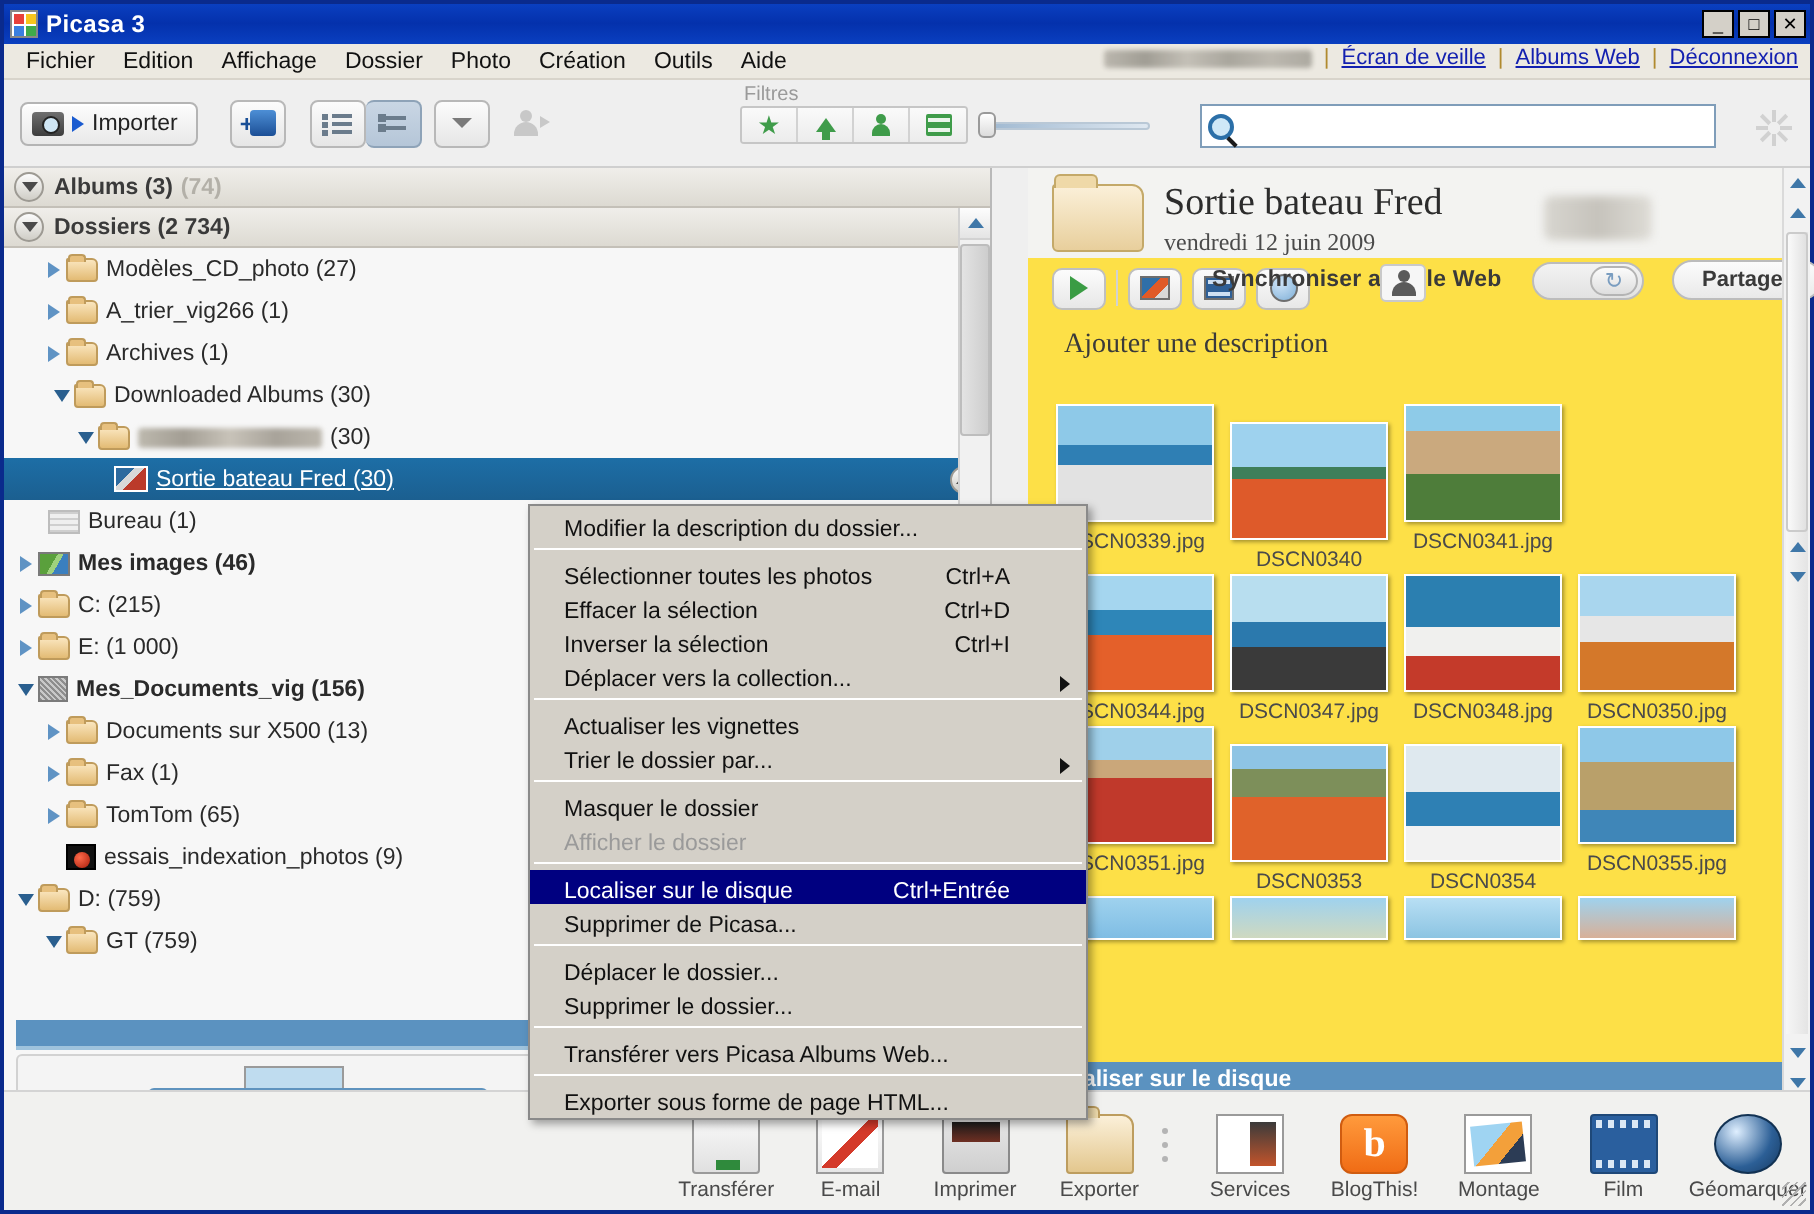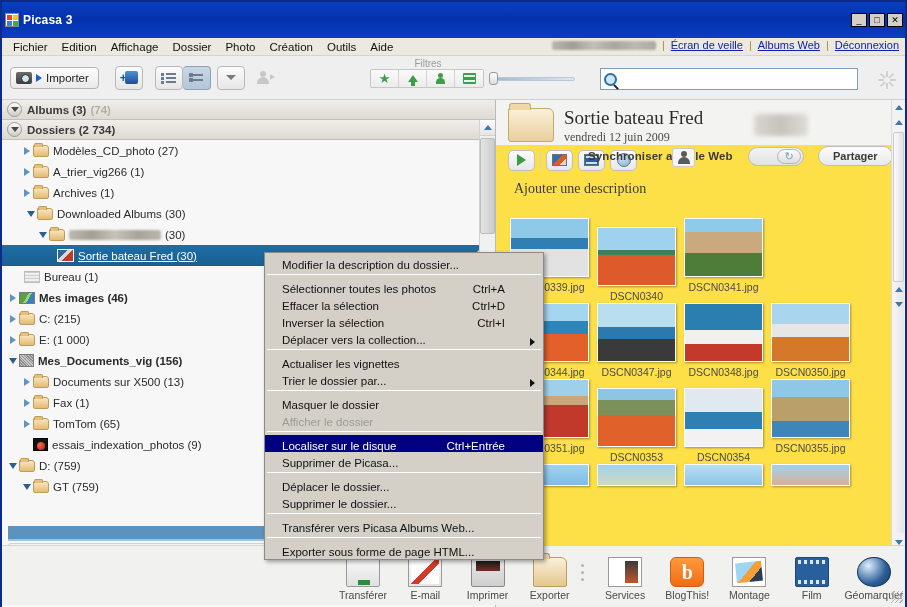--- a/index.html
+++ b/index.html
@@ -8,21 +8,21 @@
     width:907px; height:607px; overflow:hidden;
     font-family:"Liberation Sans", sans-serif;
     font-size:11px; color:#000;
     background:#ece9d8;
   }
   #app { position:relative; width:907px; height:607px;
          border:2px solid #0a2a8c; background:#efefef; }
 
   
   .titlebar {
-    height:36px; background:linear-gradient(to bottom,#0a3fc0 0%,#0431ac 48%,#0a3fc0 100%);
+    height:20px; background:linear-gradient(to bottom,#0a3fc0 0%,#0431ac 48%,#0a3fc0 100%);
     display:flex; align-items:center; padding:0 2px 0 3px; color:#fff;
   }
   .tb-icon { width:14px; height:14px; margin-right:4px; position:relative;
              background:#fff; border:1px solid #888; flex:none; overflow:hidden; }
   .tb-icon i { position:absolute; display:block; }
   .tb-icon .q1 { left:1px; top:1px; width:5px; height:5px; background:#e8413b; }
   .tb-icon .q2 { left:7px; top:1px; width:5px; height:5px; background:#f7c51d; }
   .tb-icon .q3 { left:1px; top:7px; width:5px; height:5px; background:#3b7fe0; }
   .tb-icon .q4 { left:7px; top:7px; width:5px; height:5px; background:#3faa4a; }
   .tb-title { font-weight:bold; font-size:12px; letter-spacing:.2px; }
@@ -72,21 +72,21 @@
      border-top:5px solid #7a7a7a; }
   .person-ico { width:16px; height:13px; position:relative; opacity:.45; }
   .person-ico .hd { position:absolute; left:3px; top:0; width:6px;height:6px;border-radius:50%;
      background:#9a9a9a; }
   .person-ico .bd { position:absolute; left:0px; top:6px; width:12px;height:7px;border-radius:6px 6px 0 0;
      background:#9a9a9a; }
   .person-ico .ar { position:absolute; right:-2px; top:3px; width:0;height:0;
      border-left:5px solid #9a9a9a;border-top:3px solid transparent;border-bottom:3px solid transparent; }
 
   .filters-wrap { position:absolute; left:368px; top:2px; }
-  .filters-label { font-size:10px; color:#9a9a9a; margin-left:2px;text-align:center; }
+  .filters-label { font-size:10px; color:#9a9a9a; margin-left:2px; }
   .filters-row { display:flex; border:1px solid #c6c6c6; border-radius:2px; overflow:hidden;
      background:#f4f4f4; height:19px; }
   .fbtn { width:28px; display:flex; align-items:center; justify-content:center;
      border-right:1px solid #d2d2d2; background:linear-gradient(#fafafa,#ececec); }
   .fbtn:last-child { border-right:none; }
   .star { color:#3f9c4a; font-size:13px; line-height:1; }
   .uparrow { width:0;height:0;border-left:5px solid transparent;border-right:5px solid transparent;
      border-bottom:7px solid #3f9c4a; position:relative; }
   .uparrow:after { content:""; position:absolute; left:-2px; top:7px; width:4px;height:4px;background:#3f9c4a; }
   .perso { width:9px;height:11px; position:relative; }
@@ -107,21 +107,21 @@
      font-family:"Liberation Sans",sans-serif; }
   .mag { width:13px;height:13px;border:2px solid #2b6fa8;border-radius:50%;position:relative;
      background:#cfe8f7; margin-right:3px; flex:none;}
   .mag:after{content:"";position:absolute;right:-4px;bottom:-4px;width:6px;height:2px;background:#1b1b1b;
      transform:rotate(45deg);}
   .spinner { position:absolute; right:8px; top:14px; width:20px;height:20px; opacity:.35; }
   .spinner i { position:absolute; left:9px; top:1px; width:2px;height:6px;background:#9a9a9a;
      transform-origin:1px 9px; }
 
   
-  .body { display:flex; height:507px; }
+  .body { display:flex; height:507px;gap:18px; }
   .left { width:494px; position:relative; background:#f7f7f7; border-right:1px solid #b9b9b9; }
   .right { flex:1; position:relative; background:#fde047; }
 
   
   .tree-hdr { height:20px; background:linear-gradient(#f0eeea,#dddad2);
      border-bottom:1px solid #c4c0b8; display:flex; align-items:center; padding-left:5px;
      font-weight:bold; font-size:11.5px; color:#3a3a3a; }
   .tw { width:15px;height:15px;border-radius:50%;background:linear-gradient(#fcfcfc,#cfcdc6);
      border:1px solid #9d9a93; display:flex;align-items:center;justify-content:center; margin-right:5px; flex:none;}
   .tw b { width:0;height:0;border-left:4px solid transparent;border-right:4px solid transparent;

